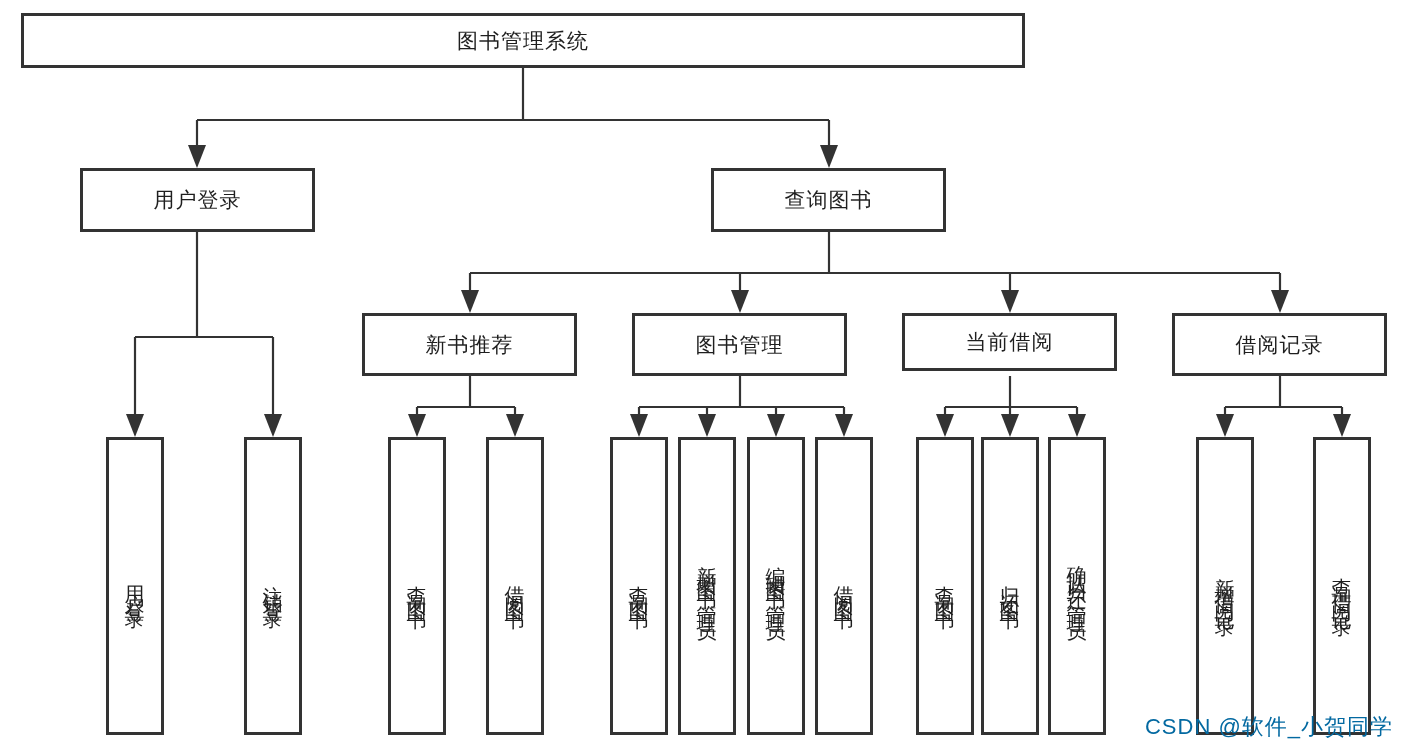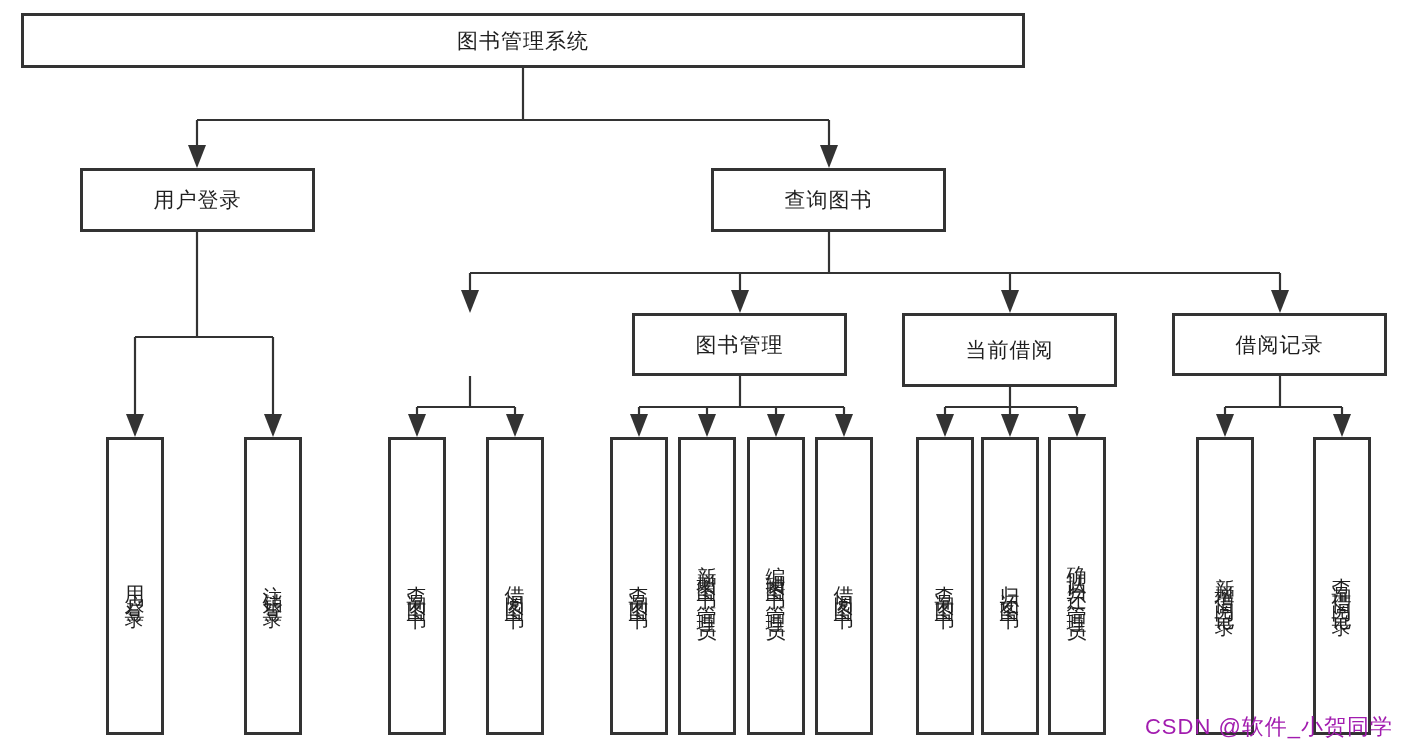--- a/index.html
+++ b/index.html
@@ -43,21 +43,21 @@
     text-orientation: mixed;
     letter-spacing: 8px;
     line-height: 1;
   }
   .watermark {
     position: absolute;
     right: 12px;
     bottom: 5px;
     font-size: 22px;
     letter-spacing: 1px;
-    color: #a21caf;
+    color: #0369a1;
     white-space: nowrap;
   }
 </style>
 </head>
 <body>
 
 <div id="canvas">
 
   <svg id="connectors" viewBox="0 0 1405 747" xmlns="http://www.w3.org/2000/svg">
     <g stroke="#333333" stroke-width="2.2" fill="none">
@@ -120,22 +120,23 @@
       <polygon points="1216,414 1234,414 1225,437"></polygon>
       <polygon points="1333,414 1351,414 1342,437"></polygon>
     </g>
   </svg>
 
   <div class="node h-node" style="left:21px; top:13px; width:1004px; height:55px;text-align:right;">图书管理系统</div>
 
   <div class="node h-node" style="left:80px; top:168px; width:235px; height:64px;">用户登录</div>
   <div class="node h-node" style="left:711px; top:168px; width:235px; height:64px;">查询图书</div>
 
+  <div class="node h-node" style="left:362px; top:313px; width:215px; height:63px;">新书推荐</div>
   <div class="node h-node" style="left:632px; top:313px; width:215px; height:63px;">图书管理</div>
-  <div class="node h-node" style="left:902px; top:313px; width:215px; height:74px;">当前借阅</div>
+  <div class="node h-node" style="left:902px; top:313px; width:215px; height:58px;">当前借阅</div>
   <div class="node h-node" style="left:1172px; top:313px; width:215px; height:63px;">借阅记录</div>
 
   <div class="node leaf" style="left:106px; top:437px; width:58px; height:298px;">用户登录</div>
   <div class="node leaf" style="left:244px; top:437px; width:58px; height:298px;">注销登录</div>
 
   <div class="node leaf" style="left:388px; top:437px; width:58px; height:298px;">查询图书</div>
   <div class="node leaf" style="left:486px; top:437px; width:58px; height:298px;">借阅图书</div>
 
   <div class="node leaf" style="left:610px; top:437px; width:58px; height:298px;">查询图书</div>
   <div class="node leaf" style="left:678px; top:437px; width:58px; height:298px;">新增图书（管理员）</div>

